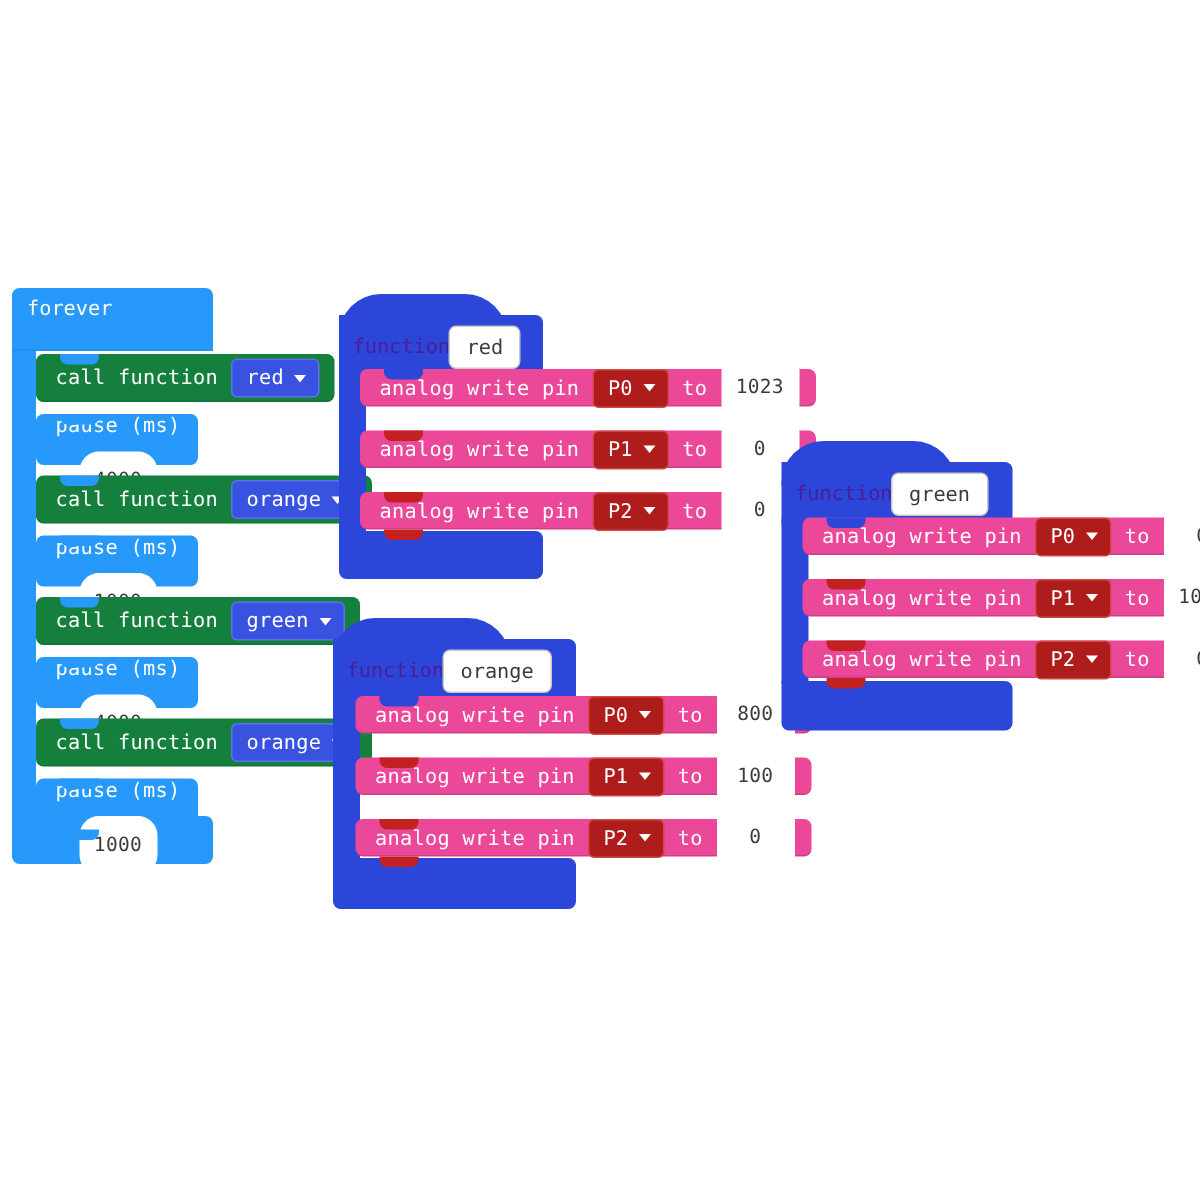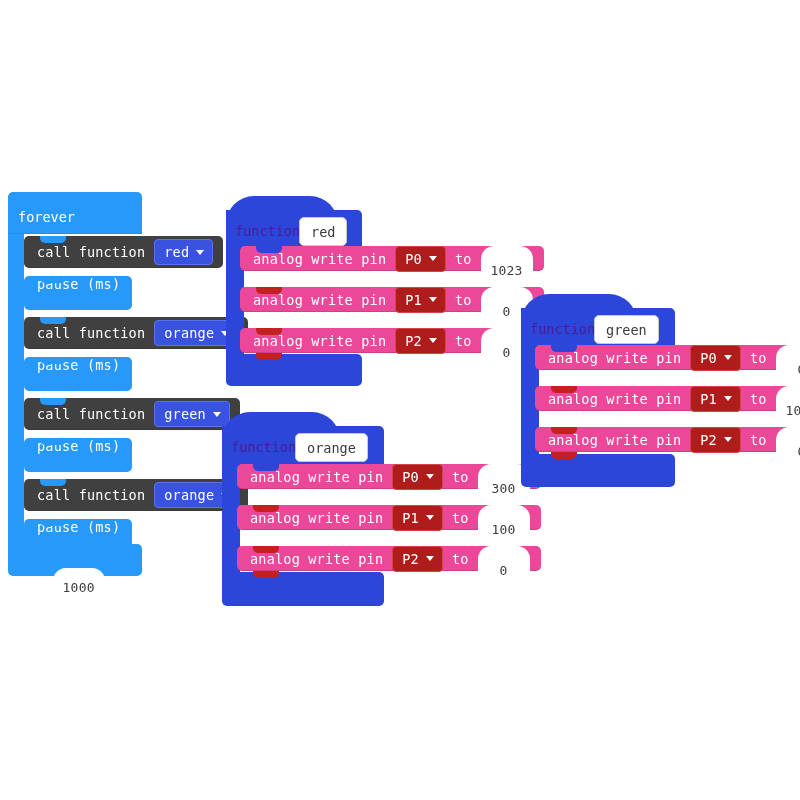--- a/index.html
+++ b/index.html
@@ -65,21 +65,21 @@
   }
   .forever-label {
     position: absolute;
     color: #ffffff;
     font-size: 13.5px;
     font-family: "DejaVu Sans Mono", "Liberation Mono", monospace;
   }
 
   
   .call-blk {
-    background: #404040;
+    background: #15803d;
     border-radius: 5px;
     padding: 0 10px 0 13px;
     height: 32px;
     gap: 9px;
     box-shadow: inset 0 -1px 0 rgba(0,0,0,0.10);
     justify-content: center;
   }
   .call-blk .notch { background: #3347D6; }
   .call-blk .notch.top { background: #2699FB; }
 
@@ -153,21 +153,20 @@
     display: inline-flex;
     align-items: center;
     justify-content: center;
     height: 25px;
     min-width: 34px;
     padding: 12px 9px;
     border-radius: 13px;
     background: #ffffff;
     color: #3b3b3b;
     font-size: 13px;
-    margin-top: 24px;
   }
 
   .namefield {    
     display: inline-flex;
     align-items: center;
     justify-content: center;
     height: 27px;
     padding: 0 11px;
     border-radius: 5px;
     background: #ffffff;
@@ -181,21 +180,21 @@
 </style>
 </head>
 <body>
 
 <div id="canvas">
 
   <div class="forever-wrap" style="left:8px; top:192px; width:150px; height:392px;">
     <div class="forever-head" style="left:0; top:0; width:134px; height:42px;"></div>
     <div class="forever-spine" style="left:0; top:42px; width:16px; height:310px;"></div>
     <div class="forever-foot" style="left:0; top:352px; width:134px; height:32px;"></div>
-    <div class="forever-label" style="left:10px; top:17px;">forever</div>
+    <div class="forever-label" style="left:10px; top:6px;">forever</div>
   </div>
 
   <div class="blk call-blk" style="left:24px; top:236px; ">
     <span class="notch top"></span>
     <span class="lbl">call function</span>
     <span class="dd blue">
       <span>red</span>
       <span class="caret"></span>
     </span>
   </div>
@@ -305,21 +304,21 @@
   </div>
 
   <div class="blk aw-blk" style="left:237px; top:464px;">
     <span class="notch top"></span>
     <span class="lbl">analog write pin</span>
     <span class="dd red">
       <span>P0</span>
       <span class="caret"></span>
     </span>
     <span class="lbl">to</span>
-    <span class="num">300</span>
+    <span class="num">800</span>
   </div>
 
   <div class="blk aw-blk" style="left:237px; top:505px;">
     <span class="notch top inner"></span>
     <span class="lbl">analog write pin</span>
     <span class="dd red">
       <span>P1</span>
       <span class="caret"></span>
     </span>
     <span class="lbl">to</span>

